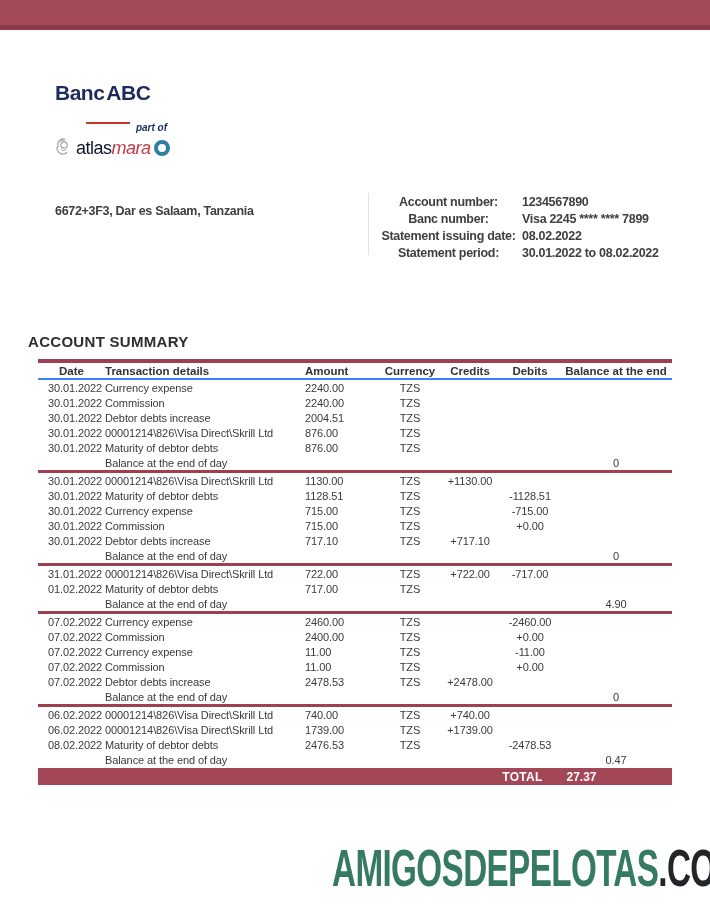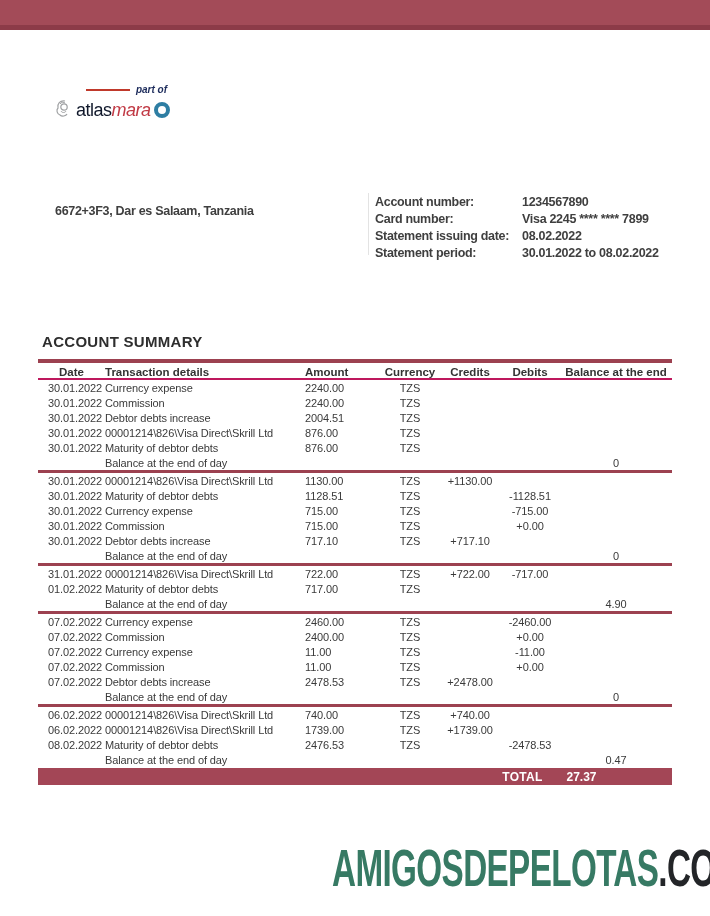--- a/index.html
+++ b/index.html
@@ -7,50 +7,50 @@
   #page { position:relative; width:710px; height:916px; background:#ffffff; overflow:hidden; }
 
   
   .topbar { position:absolute; top:0; left:0; width:710px; height:30px;
             background:#a34b58; border-bottom:5px solid #8c3b48; }
 
   
   .logo { position:absolute; left:55px; top:82px; width:130px; }
   .logo-banc { font-size:21px; font-weight:700; color:#1c2b5b; letter-spacing:-0.5px; line-height:22px; }
   .logo-banc .abc { margin-left:2px; }
-  .logo-partof { display:flex; align-items:center; justify-content:flex-end; gap:6px; margin-top:2px; width:112px; }
+  .logo-partof { display:flex; justify-content:flex-end; gap:6px; margin-top:18px; width:112px; }
   .redline { width:44px; height:2px; background:#c0392b; }
   .partof { font-size:10px; font-style:italic; font-weight:700; color:#1c2b5b; }
   .logo-atlas { display:flex; align-items:center; margin-top:3px; }
   .atlas-gray { font-size:18px; color:#0f172a; letter-spacing:-0.5px; }
   .atlas-red  { font-size:18px; color:#c13a45; letter-spacing:-0.5px;font-style:italic; }
   .ring { width:16px; height:16px; border:4px solid #2e7ea3; border-radius:50%; margin-left:3px; }
 
   
   .holder { position:absolute; left:55px; top:191px; color:#3f3f3f; }
   .holder-name { font-size:13.5px; font-weight:700; letter-spacing:-0.2px; }
   .holder-addr { font-size:12.5px; font-weight:700; letter-spacing:-0.3px; margin-top:13px; }
 
   .vdivider { position:absolute; left:368px; top:193px; width:1px; height:62px; background:#e3e3e3; }
 
   
   .acct-info { position:absolute; left:375px; top:194px; color:#3f3f3f; }
   .acct-row { display:flex; line-height:17px; }
-  .acct-label { width:147px; font-size:12.5px; font-weight:700; letter-spacing:-0.3px; }
+  .acct-label { width:147px; font-size:12.5px; font-weight:700; letter-spacing:-0.3px;text-align:center; }
   .acct-value { font-size:12.5px; font-weight:700; letter-spacing:-0.3px; }
 
   
-  .summary-title { position:absolute; left:42px; top:333px; font-size:15px; font-weight:700;
+  .summary-title { position:absolute; left:28px; top:333px; font-size:15px; font-weight:700;
                    color:#2e2e2e; letter-spacing:0.3px; }
 
   
   .table { position:absolute; left:38px; top:359px; width:634px; color:#3a3a3a; }
   .t-topline { height:4px; background:#9c4150; }
-  .thead { display:flex; height:17px; align-items:flex-end; font-weight:700; font-size:11.5px;
-           border-bottom:2px solid #be185d; color:#333333; }
+  .thead { display:flex; height:17px; align-items:center; font-weight:700; font-size:11.5px;
+           border-bottom:2px solid #3b82f6; color:#333333; }
   .trow { display:flex; height:15px; align-items:center; font-size:11px; letter-spacing:-0.1px; }
   .cell { overflow:hidden; white-space:nowrap; }
   .c-date     { width:67px;  padding-left:10px; }
   .c-details  { width:195px; }
   .c-amount   { width:80px;  padding-left:5px; }
   .c-currency { width:60px;  text-align:center; }
   .c-credits  { width:60px;  text-align:center; }
   .c-debits   { width:60px;  text-align:center; }
   .c-balance  { width:112px; text-align:center; }
   .thead .c-date { text-align:center; padding-left:0; }
@@ -69,20 +69,21 @@
   .wm-suffix { color:#232528; }
 </style>
 </head>
 <body>
 
 <div id="page">
 
   <div class="topbar"></div>
 
   <div class="logo">
+    <div class="logo-banc"><span>Banc</span><span class="abc">ABC</span></div>
     <div class="logo-partof">
       <div class="redline"></div>
       <span class="partof">part of</span>
     </div>
     <div class="logo-atlas">
       <span style="margin-right:2px; display:inline-block;">
         <svg width="19" height="20" viewBox="0 0 19 20">
           <path d="M10 3 C5 2, 2 6, 3 10 C1 12, 2 16, 5 17 C7 19, 11 18, 12 16" fill="none" stroke="#9fa1a3" stroke-width="1.2"></path>
           <circle cx="9" cy="9" r="3.2" fill="none" stroke="#9fa1a3" stroke-width="1.2"></circle>
           <path d="M6 13 C7 15, 10 15, 11 13 M5 6 C6 4, 9 4, 10 5" fill="none" stroke="#9fa1a3" stroke-width="1"></path>
@@ -99,21 +100,21 @@
   </div>
 
   <div class="vdivider"></div>
 
   <div class="acct-info">
     <div class="acct-row">
       <div class="acct-label">Account number:</div>
       <div class="acct-value">1234567890</div>
     </div>
     <div class="acct-row">
-      <div class="acct-label">Card number:</div>
+      <div class="acct-label">Banc number:</div>
       <div class="acct-value">Visa 2245 **** **** 7899</div>
     </div>
     <div class="acct-row">
       <div class="acct-label">Statement issuing date:</div>
       <div class="acct-value">08.02.2022</div>
     </div>
     <div class="acct-row">
       <div class="acct-label">Statement period:</div>
       <div class="acct-value">30.01.2022 to 08.02.2022</div>
     </div>

